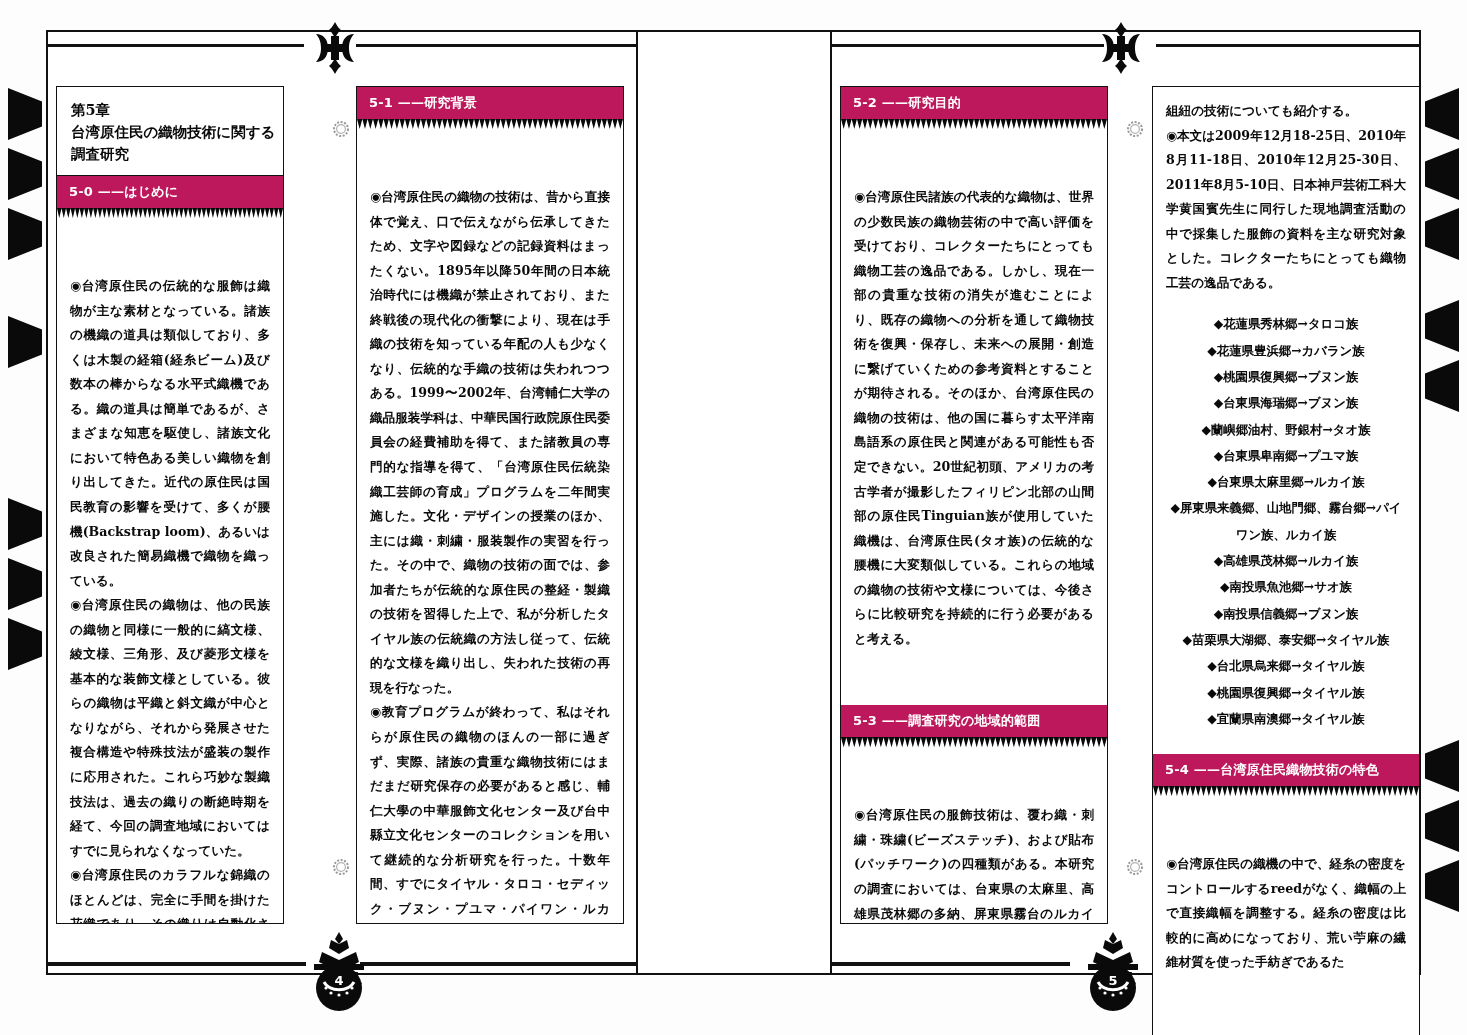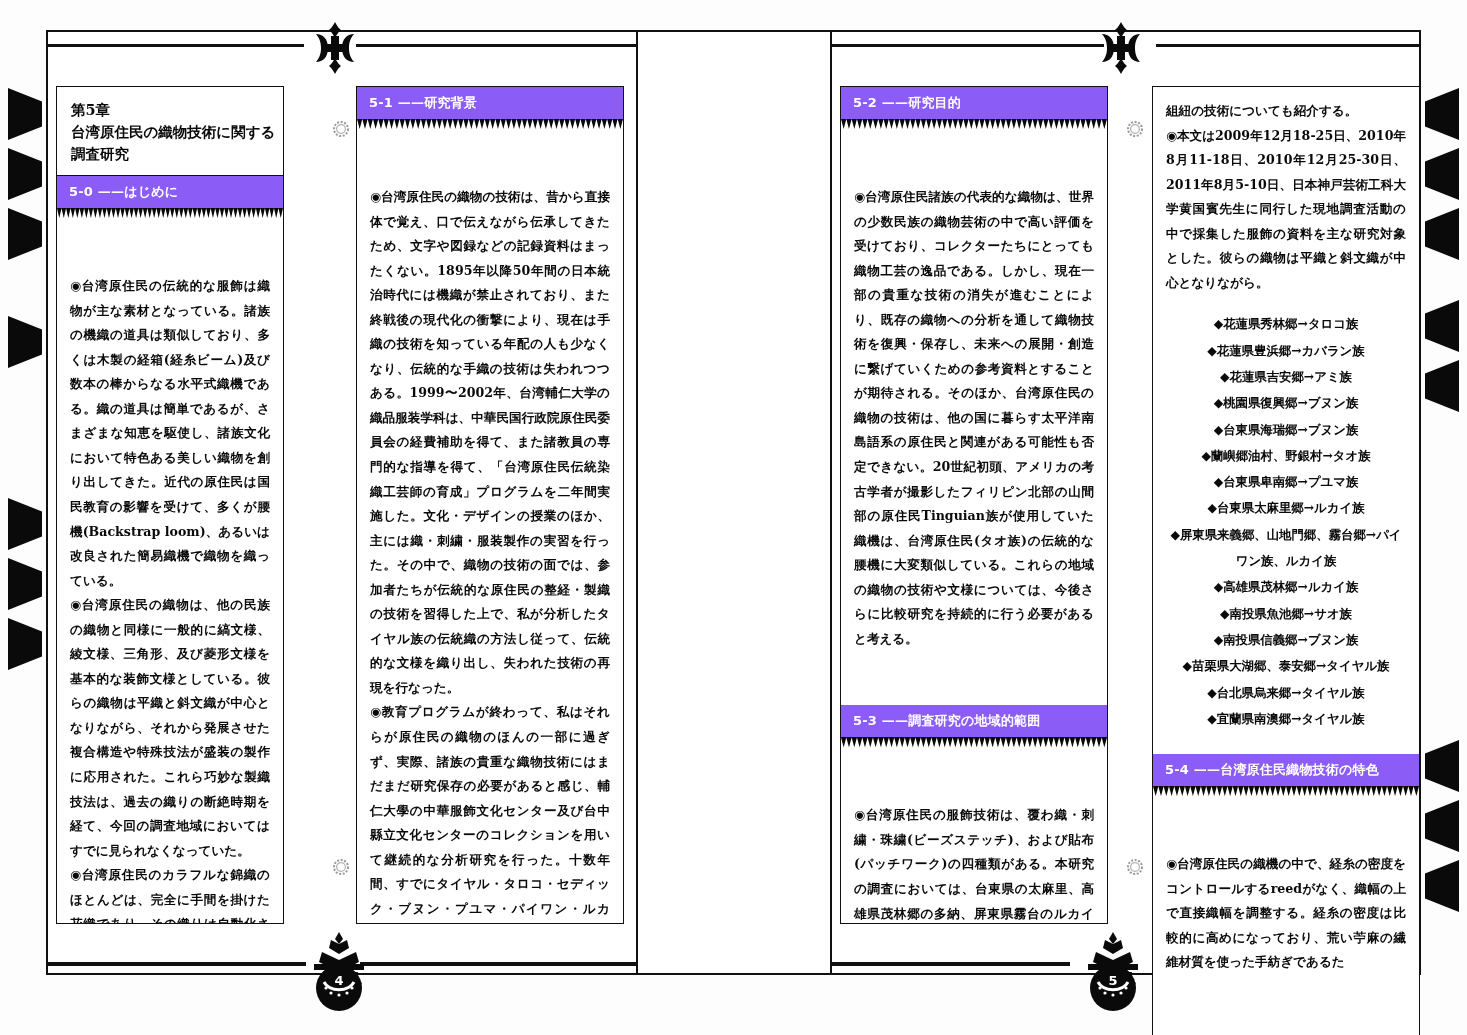--- a/index.html
+++ b/index.html
@@ -79,21 +79,21 @@
     font-weight:bold;
     font-size:14.5px;
     line-height:1.52;
     color:#0a0a0a;
     border-bottom:1.5px solid #111;
   }
   .chapter-title div{white-space:nowrap;}
 
   
   .sec-head{
-    background:#8b5cf6;
+    background:#be185d;
     color:#fff;
     font-weight:bold;
     font-size:13px;
     padding:7px 0 7px 12px;
     letter-spacing:0.2px;
     font-family:"DejaVu Sans","Liberation Sans",sans-serif;
     position:relative;
   }
   .saw-wrap{position:relative;height:10px;overflow:hidden;background:#fff;}
   .saw-wrap .tooth{
@@ -366,37 +366,37 @@
         <div class="tooth"></div>
       </div>
     <div class="body-text gap-top2">
       <p>◉台湾原住民の服飾技術は、覆わ織・刺繍・珠繍(ビーズステッチ)、および貼布(パッチワーク)の四種類がある。本研究の調査においては、台東県の太麻里、高雄県茂林郷の多納、屏東県霧台のルカイ族とパイワン族が十字繍(クロスステッチ)を好んで行なっていたほか、タロコ・セディック・タイヤル・カバラン・ブヌン・プユマ・タオ族の地域では織りが珍重されており、珠繍や貼布繍、直線平針繍などの技法は見られなかった。本文では本調査で採集したさまざまな技法について類型分析を行った。織りの構造のほかに、数少ないが刺繍と</p>
     </div>
   </div>
 
   <div class="col col-4">
     <div class="body-text" style="padding-top:12px">
       <p>組紐の技術についても紹介する。</p>
-      <p>◉本文は2009年12月18-25日、2010年8月11-18日、2010年12月25-30日、2011年8月5-10日、日本神戸芸術工科大学黄国賓先生に同行した現地調査活動の中で採集した服飾の資料を主な研究対象とした。彼らの織物は平織と斜文織が中心となりながら。</p>
+      <p>◉本文は2009年12月18-25日、2010年8月11-18日、2010年12月25-30日、2011年8月5-10日、日本神戸芸術工科大学黄国賓先生に同行した現地調査活動の中で採集した服飾の資料を主な研究対象とした。コレクターたちにとっても織物工芸の逸品である。</p>
     </div>
     <div class="loclist">
       <div>◆花蓮県秀林郷→タロコ族</div>
       <div>◆花蓮県豊浜郷→カバラン族</div>
-      <div>◆花蓮県吉安郷→アミ族</div>
       <div>◆桃園県復興郷→ブヌン族</div>
       <div>◆台東県海瑞郷→ブヌン族</div>
       <div>◆蘭嶼郷油村、野銀村→タオ族</div>
       <div>◆台東県卑南郷→プユマ族</div>
       <div>◆台東県太麻里郷→ルカイ族</div>
       <div>◆屏東県来義郷、山地門郷、霧台郷→パイワン族、ルカイ族</div>
       <div>◆高雄県茂林郷→ルカイ族</div>
       <div>◆南投県魚池郷→サオ族</div>
       <div>◆南投県信義郷→ブヌン族</div>
       <div>◆苗栗県大湖郷、泰安郷→タイヤル族</div>
       <div>◆台北県烏来郷→タイヤル族</div>
+      <div>◆桃園県復興郷→タイヤル族</div>
       <div>◆宜蘭県南澳郷→タイヤル族</div>
     </div>
     <div style="height:16px"></div>
     <div class="sec-head">5-4 ——台湾原住民織物技術の特色</div>
     <div class="saw-wrap">
         <div class="tooth"></div>
       </div>
     <div class="body-text gap-top2">
       <p>◉台湾原住民の織機の中で、経糸の密度をコントロールするreedがなく、織幅の上で直接織幅を調整する。経糸の密度は比較的に高めになっており、荒い苧麻の繊維材質を使った手紡ぎであるた</p>
     </div>

